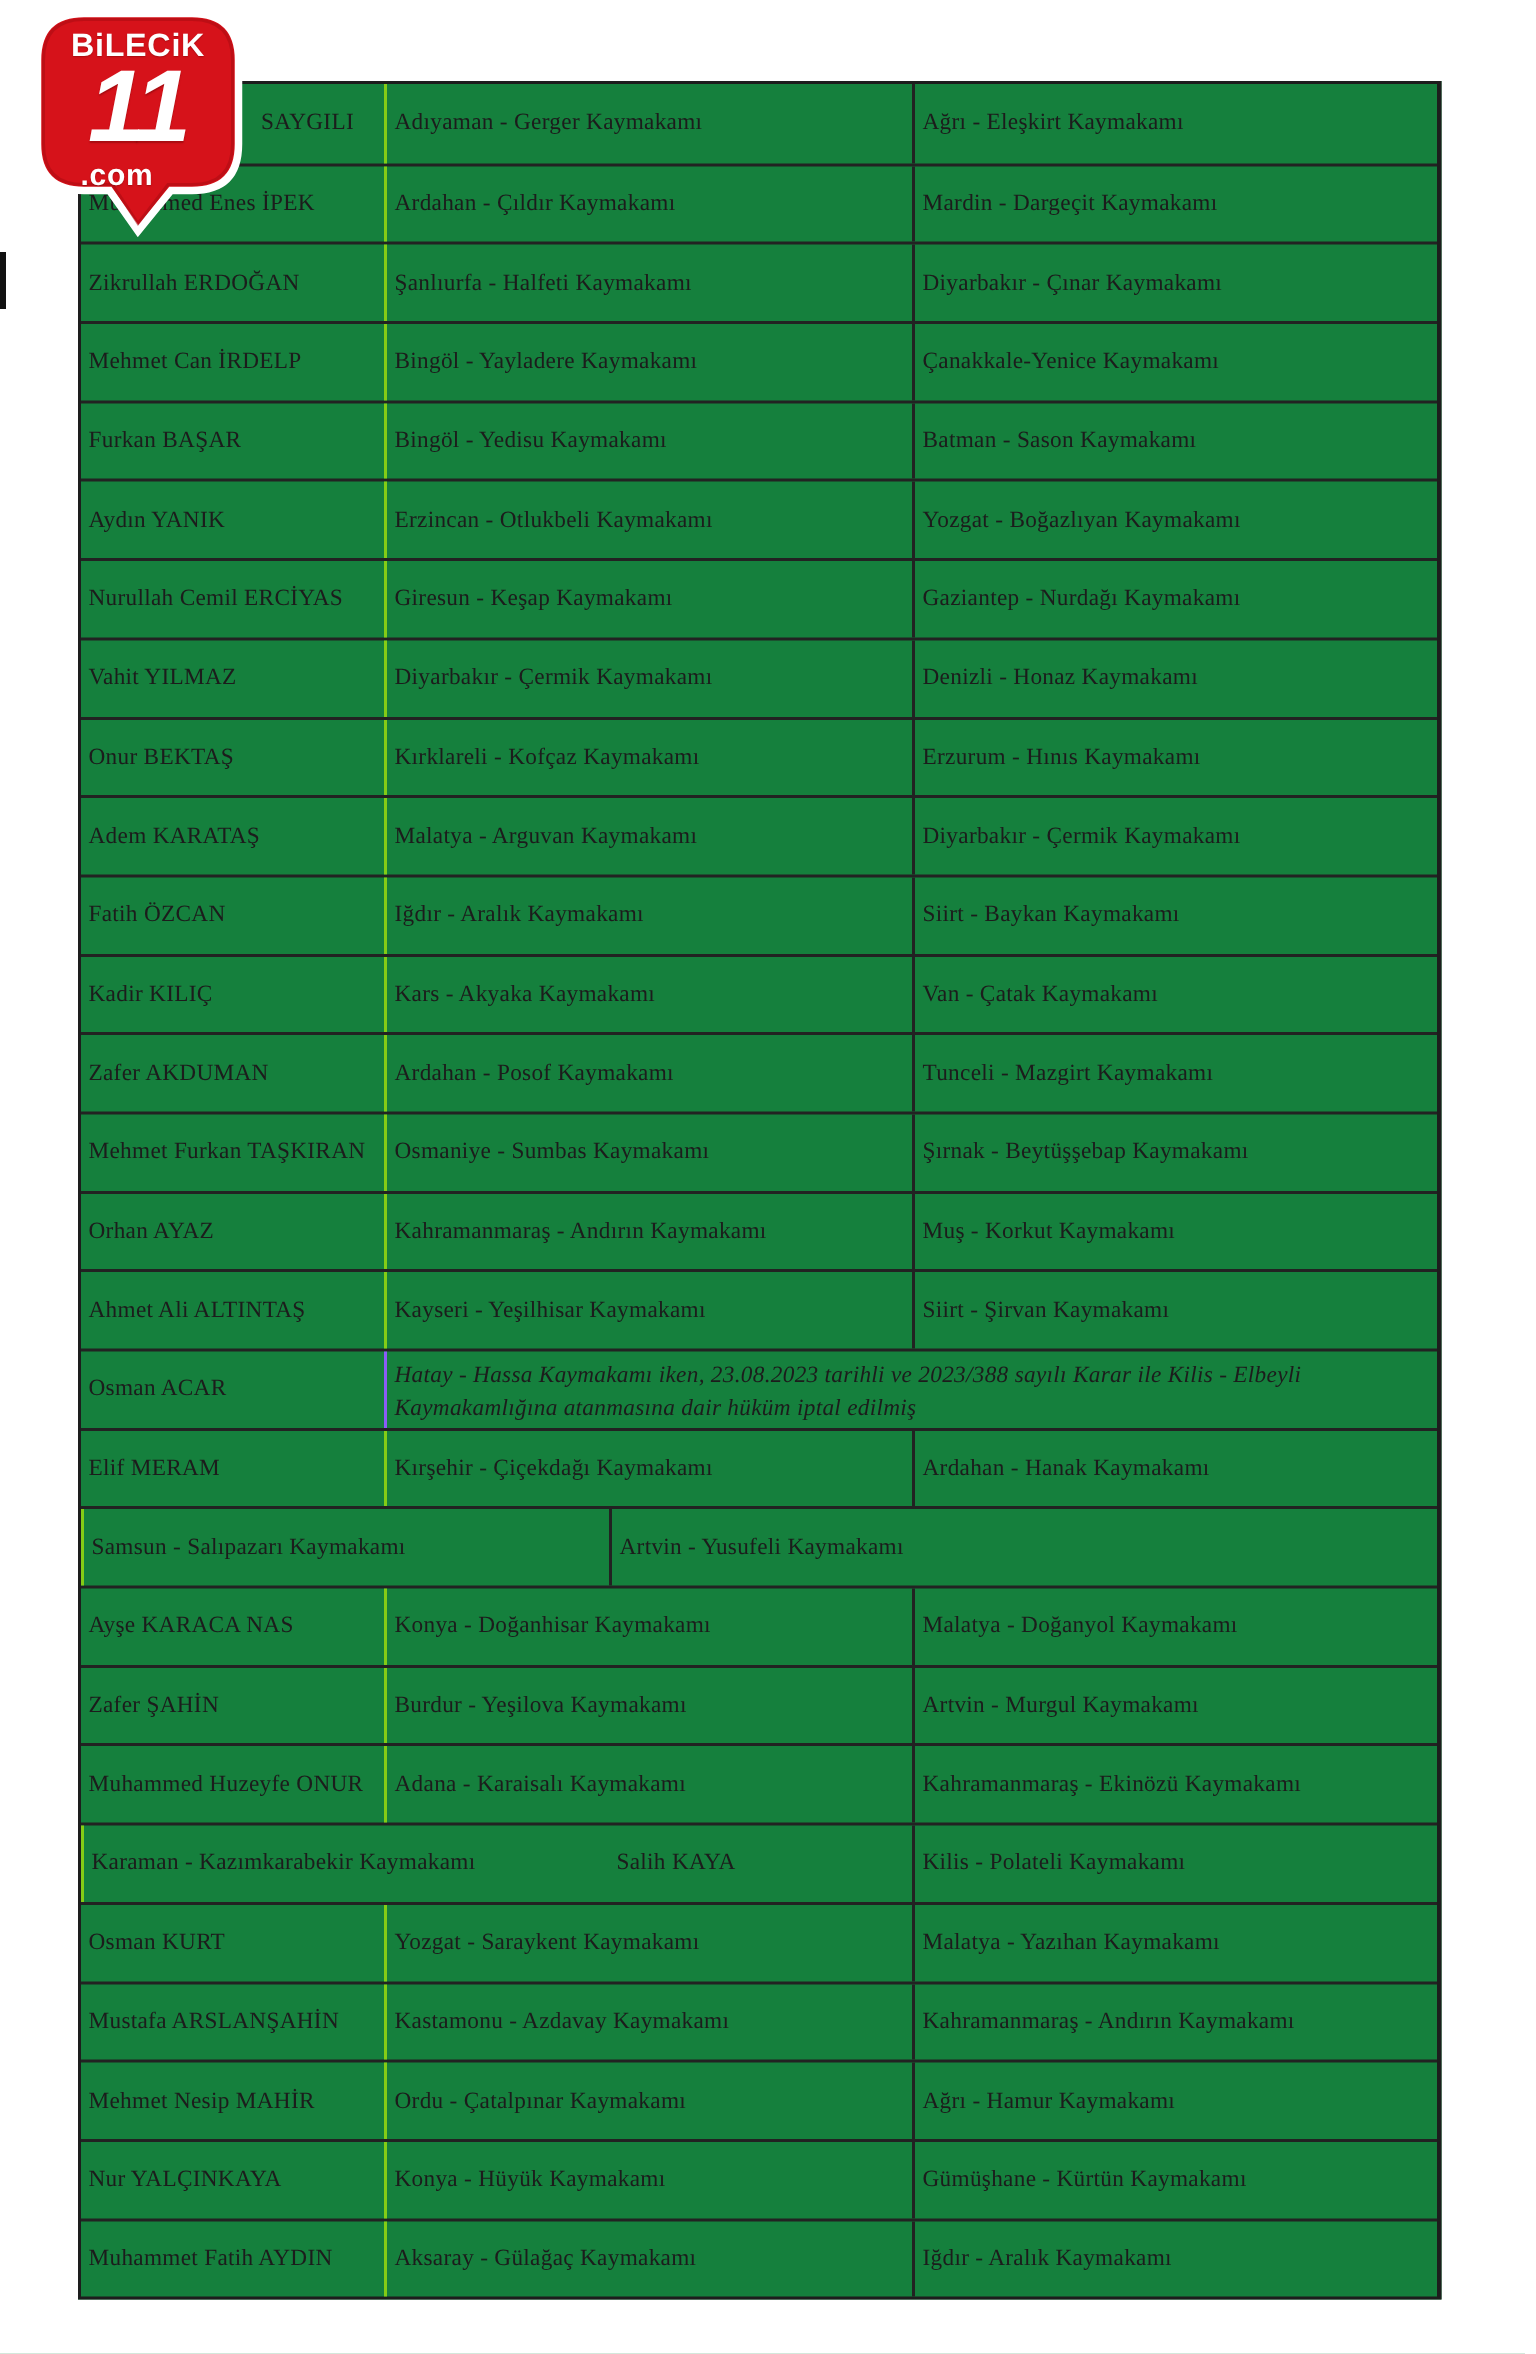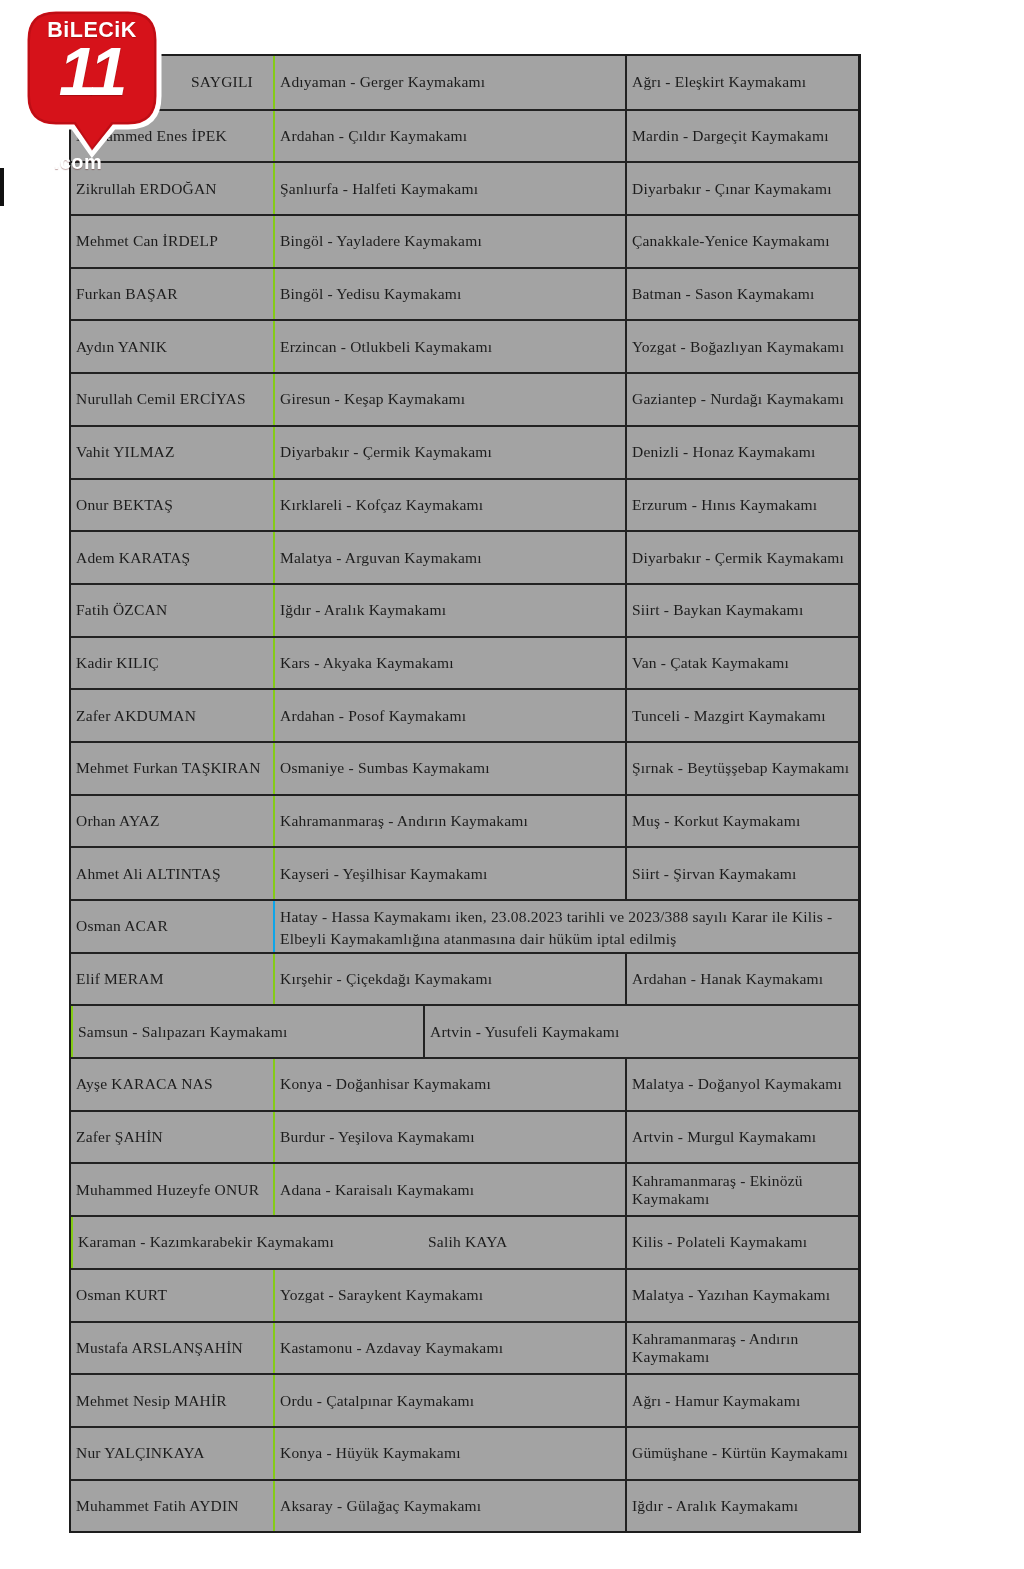--- a/index.html
+++ b/index.html
@@ -13,27 +13,27 @@
     height: 1569px;
     background: #ffffff;
     overflow: hidden;
     font-family: "Liberation Serif", "DejaVu Serif", serif;
     color: #1c1c1c;
   }
 
   
   .doc-table {
     position: absolute;
-    left: 69px;
+    left: 52px;
     top: 54px;
-    width: 792px;
+    width: 909px;
     border: 2px solid #1d1d1d;
     border-right-width: 3px;
     box-sizing: border-box;
-    background: #a3a3a3;
+    background: #15803d;
   }
   .row {
     display: flex;
     height: 52.7px;
     box-sizing: border-box;
   }
   .row + .row { border-top: 2px solid #222; }
   .cell {
     box-sizing: border-box;
     display: flex;
@@ -41,24 +41,25 @@
     padding: 2px 6px 2px 5px;
     font-size: 15.5px;
     letter-spacing: 0.2px;
     overflow: hidden;
   }
   .c-name  { width: 202px; flex: none; }
   .c-from  { width: 352px; flex: none; border-left: 2px solid #84cc16; }
   .c-to    { flex: 1; border-left: 2px solid #222; }
   .c-merged {
     flex: 1;
-    border-left: 2px solid #0ea5e9;
+    border-left: 2px solid #8b5cf6;
     display: block;
     padding-top: 5px;
     line-height: 1.42;
+    font-style: italic;
   }
   .row.first .c-name { padding-left: 120px; } 
 
   
   .logo {
     position: absolute;
     left: 18px;
     top: 4px;
     width: 148px;
     height: 154px;
@@ -70,21 +71,21 @@
     width: 100%;
     text-align: center;
     color: #ffffff;
     font-family: "Liberation Sans", sans-serif;
     font-weight: bold;
     line-height: 1;
     text-shadow: 0 1px 1px rgba(80,0,0,0.35);
   }
   .logo-line1 { top: 16px; font-size: 21.5px; letter-spacing: 0.5px; }
   .logo-line2 { top: 33px; font-size: 68px; font-style: italic; letter-spacing: -2px; }
-  .logo-line3 { top: 103px; left: -14px; font-size: 20px; letter-spacing: 0.5px; margin-top: 45px; }
+  .logo-line3 { top: 103px; left: -14px; font-size: 20px; letter-spacing: 0.5px; }
 
   
   .edge-mark {
     position: absolute;
     left: 0;
     top: 168px;
     width: 4px;
     height: 38px;
     background: #111;
   }

